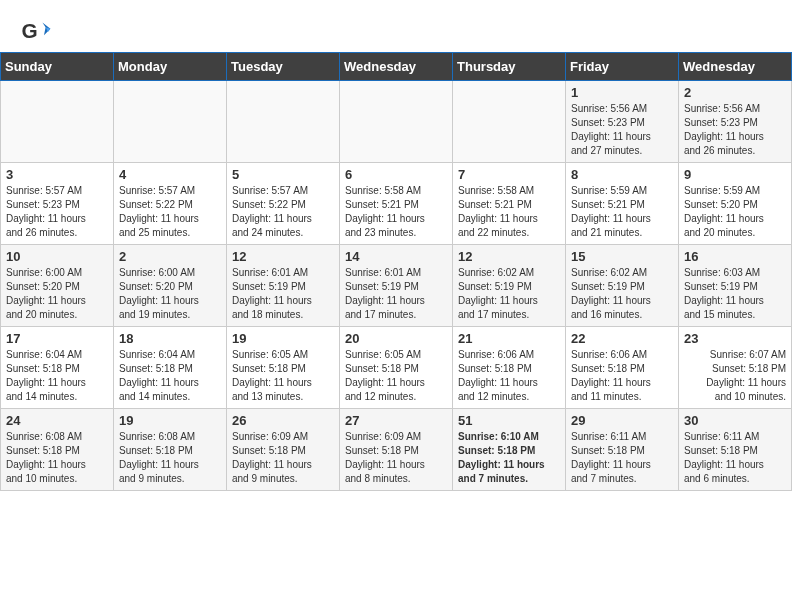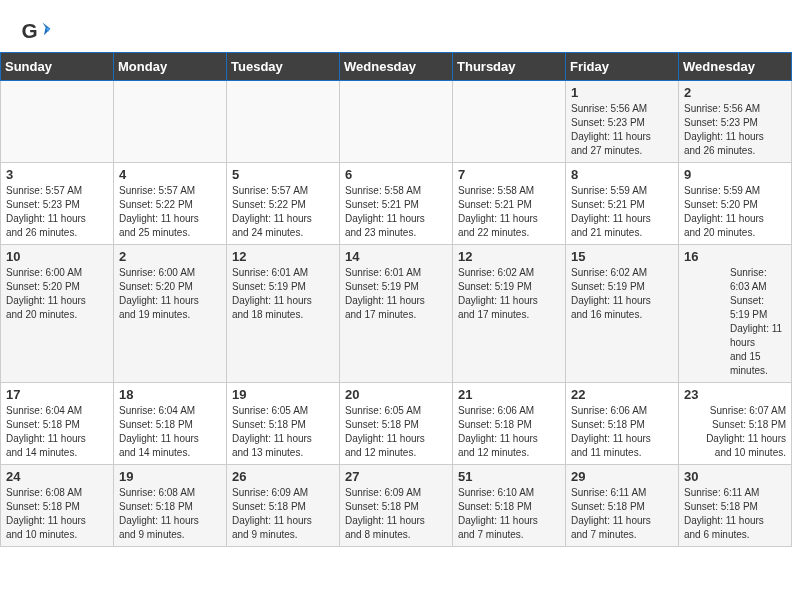--- a/index.html
+++ b/index.html
@@ -187,21 +187,21 @@
         </td>
         <td>
           <span class="day-num">15</span>
           <div class="day-info" style="white-space: pre-line;">Sunrise: 6:02 AM
 Sunset: 5:19 PM
 Daylight: 11 hours
 and 16 minutes.</div>
         </td>
         <td>
           <span class="day-num">16</span>
-          <div class="day-info" style="white-space: pre-line; margin-left: 46px;">Sunrise: 6:03 AM
+          <div class="day-info" style="white-space: pre-line;">Sunrise: 6:03 AM
 Sunset: 5:19 PM
 Daylight: 11 hours
 and 15 minutes.</div>
         </td>
       </tr>
       <tr>
         <td>
           <span class="day-num">17</span>
           <div class="day-info" style="white-space: pre-line;">Sunrise: 6:04 AM
 Sunset: 5:18 PM
@@ -275,21 +275,21 @@
         </td>
         <td>
           <span class="day-num">27</span>
           <div class="day-info" style="white-space: pre-line;">Sunrise: 6:09 AM
 Sunset: 5:18 PM
 Daylight: 11 hours
 and 8 minutes.</div>
         </td>
         <td>
           <span class="day-num">51</span>
-          <div class="day-info" style="white-space: pre-line;">Sunrise: 6:10 AM
+          <div class="day-info" style="white-space: pre-line; font-weight: bold;">Sunrise: 6:10 AM
 Sunset: 5:18 PM
 Daylight: 11 hours
 and 7 minutes.</div>
         </td>
         <td>
           <span class="day-num">29</span>
           <div class="day-info" style="white-space: pre-line;">Sunrise: 6:11 AM
 Sunset: 5:18 PM
 Daylight: 11 hours
 and 7 minutes.</div>

